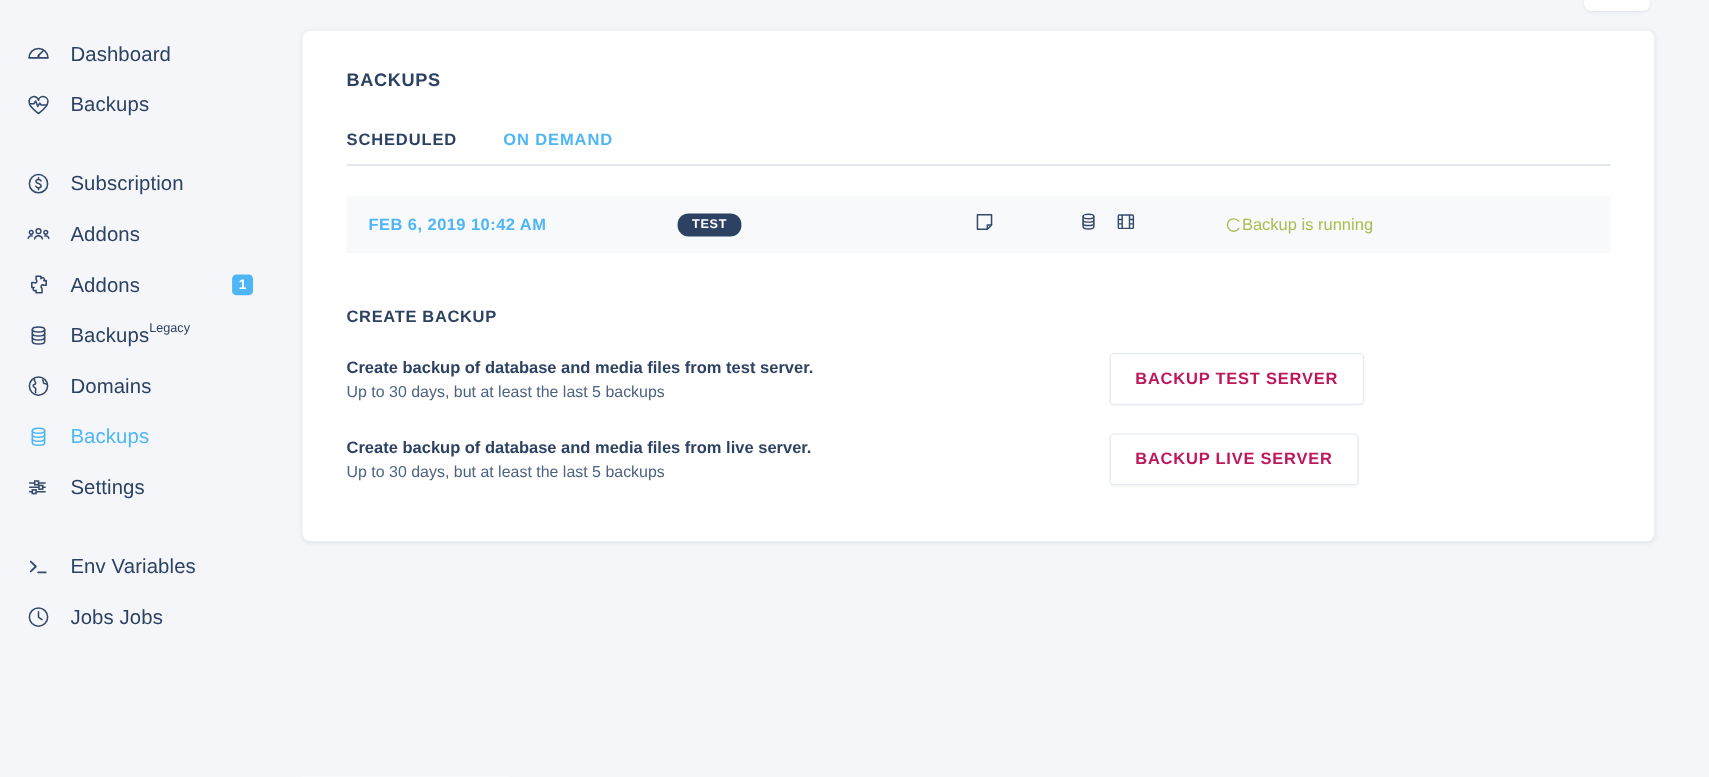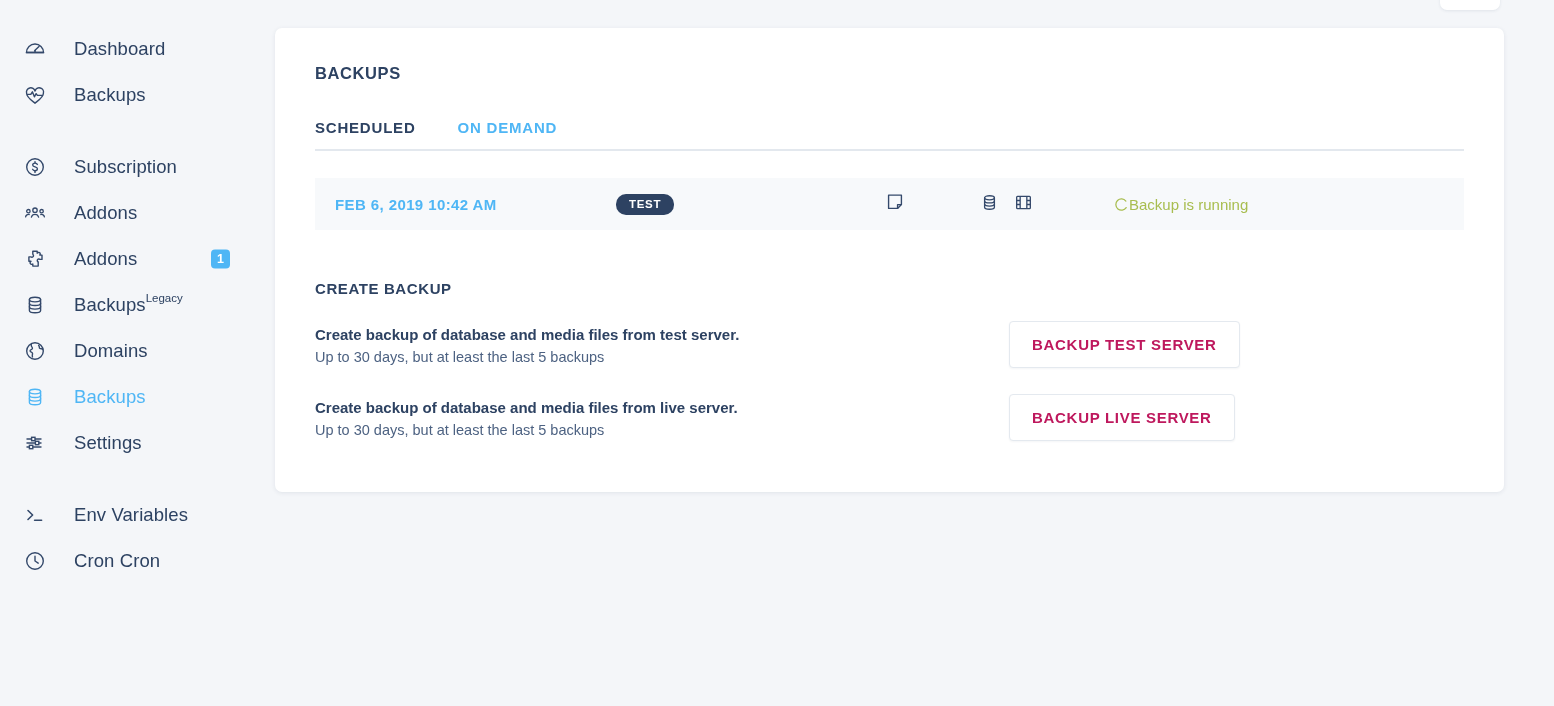--- a/index.html
+++ b/index.html
@@ -44,21 +44,21 @@
     width: 26px;
     height: 26px;
     flex: 0 0 26px;
     display: flex;
     align-items: center;
     justify-content: center;
     color: #34496b;
   }
   .nav-icon svg { display: block; }
   .nav-label {
-    margin-left: 26px;
+    margin-left: 16px;
     font-size: 18.5px;
     color: #2d4262;
     letter-spacing: .1px;
     white-space: nowrap;
     position: relative;
   }
   .nav-item.active .nav-label { color: #4fb6f5; }
   .nav-item.active .nav-icon { color: #4fb6f5; }
   .sup {
     font-size: 11.5px;
@@ -362,21 +362,21 @@
         </span>
         <span class="nav-label">Env Variables</span>
       </div>
       <div class="nav-item">
         <span class="nav-icon">
           <svg width="24" height="24" viewBox="0 0 24 24" fill="none" stroke="currentColor" stroke-width="1.4" stroke-linecap="round">
             <circle cx="12" cy="12" r="8.3"></circle>
               <path d="M12 7.2V12l3.2 2.2"></path>
           </svg>
         </span>
-        <span class="nav-label">Cron Cron</span>
+        <span class="nav-label">Jobs Jobs</span>
       </div>
     </div>
   </nav>
 
   <main class="main">
 
     <div class="topbar-stub"></div>
 
     <section class="card">
       <div class="card-inner">

